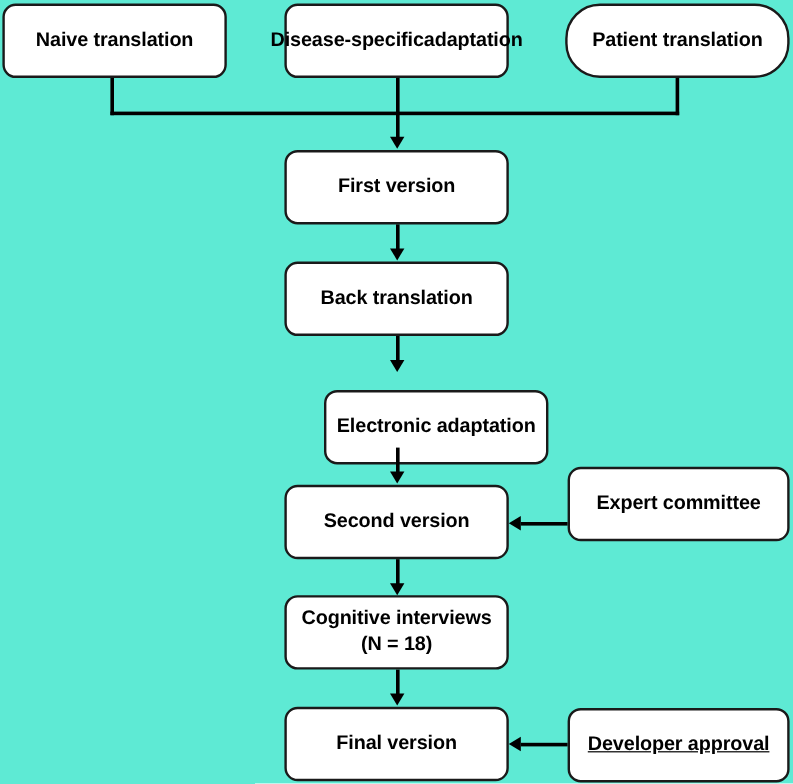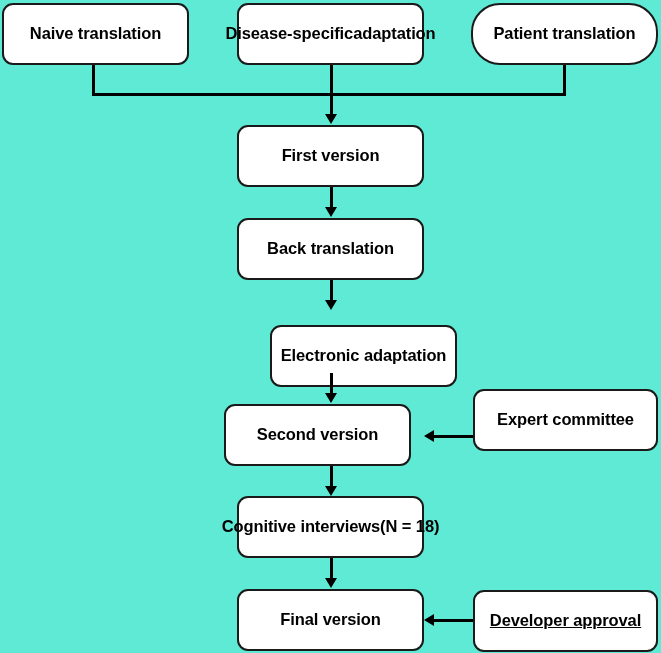--- a/index.html
+++ b/index.html
@@ -100,28 +100,28 @@
   <div class="conn vline" style="left:330px; top:280px; height:21px;"></div>
   <div class="arrow-down" style="left:325px; top:300px;"></div>
 
   <div class="node" style="left:237px; top:325px; width:187px; height:62px;margin-left:33px;">
     <span class="line">Electronic adaptation</span>
   </div>
 
   <div class="conn vline" style="left:330px; top:373px; height:21px;"></div>
   <div class="arrow-down" style="left:325px; top:393px;"></div>
 
-  <div class="node" style="left:224px; top:404px; width:187px; height:62px;">
+  <div class="node" style="left:237px; top:404px; width:187px; height:62px;">
     <span class="line">Second version</span>
   </div>
 
   <div class="conn vline" style="left:330px; top:466px; height:21px;"></div>
   <div class="arrow-down" style="left:325px; top:486px;"></div>
 
-  <div class="node" style="left:237px; top:496px; width:187px; height:62px; flex-direction:row;">
+  <div class="node" style="left:237px; top:496px; width:187px; height:62px; flex-direction:column;">
     <span class="line">Cognitive interviews</span>
     <span class="line">(N = 18)</span>
   </div>
 
   <div class="conn vline" style="left:330px; top:558px; height:21px;"></div>
   <div class="arrow-down" style="left:325px; top:578px;"></div>
 
   <div class="node" style="left:237px; top:589px; width:187px; height:62px;">
     <span class="line">Final version</span>
   </div>

